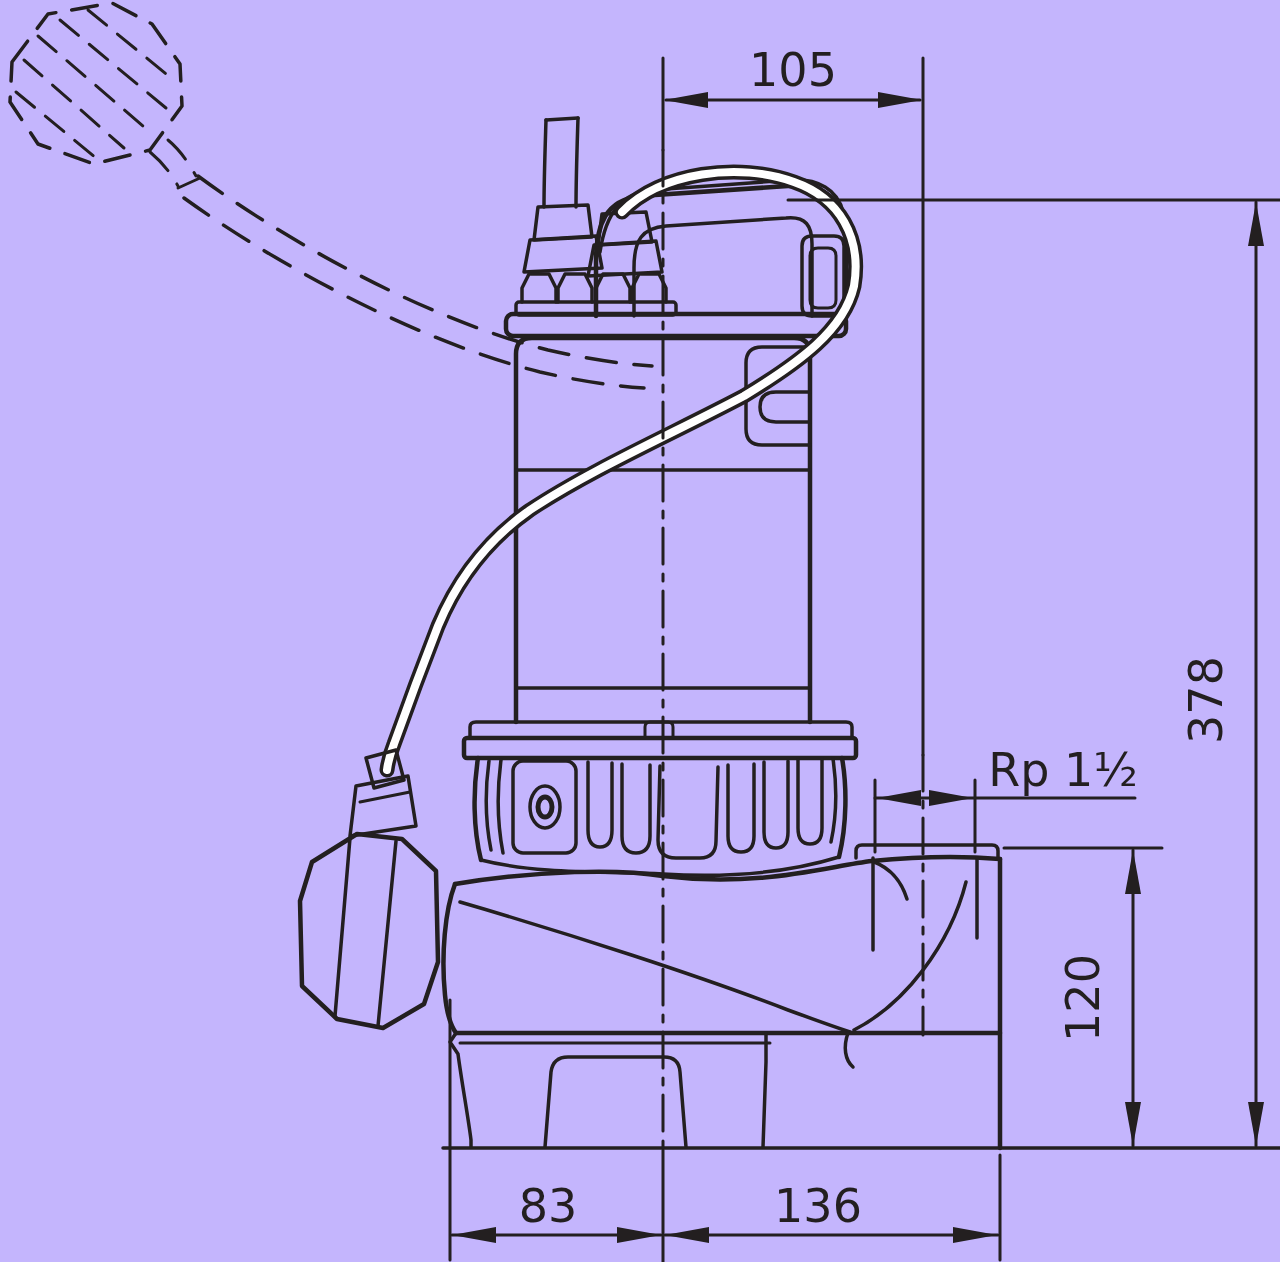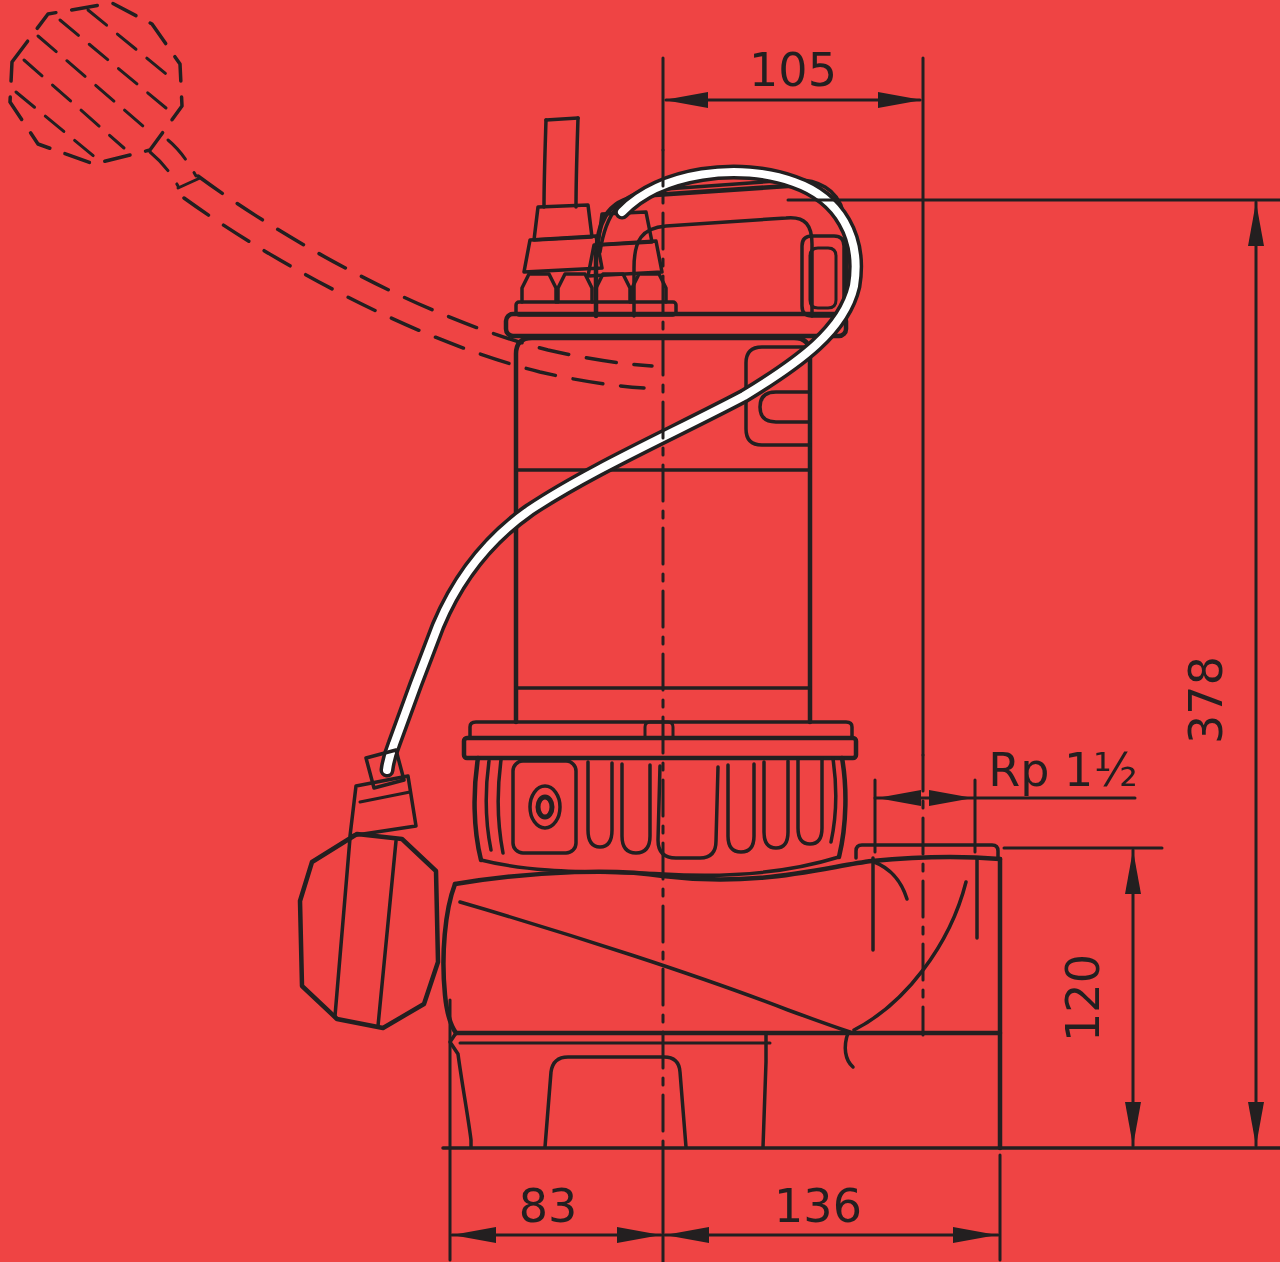--- a/index.html
+++ b/index.html
@@ -1,16 +1,16 @@
 <!DOCTYPE html>
 <html><head>
 <meta charset="utf-8">
 <style>
   html,body{margin:0;padding:0;background:#ffffff;}
-  .stage{position:relative;width:1280px;height:1262px;background:#ef4444;overflow:hidden;}
+  .stage{position:relative;width:1280px;height:1262px;background:#c4b5fd;overflow:hidden;}
   svg{display:block;}
   .ln{fill:none;stroke:#231f20;stroke-linecap:round;stroke-linejoin:round;}
   .w5{stroke-width:4.5;}
   .w4{stroke-width:3.5;}
   .w3{stroke-width:3;}
   .w6{stroke-width:5;}
   .cable-core{fill:none;stroke:#ffffff;stroke-width:8;stroke-linecap:round;stroke-linejoin:round;}
   .cable-out{fill:none;stroke:#231f20;stroke-width:15;stroke-linecap:round;stroke-linejoin:round;}
   .dash-cable{stroke-dasharray:30 18;}
   .dash-plug{stroke-dasharray:26 16;}

